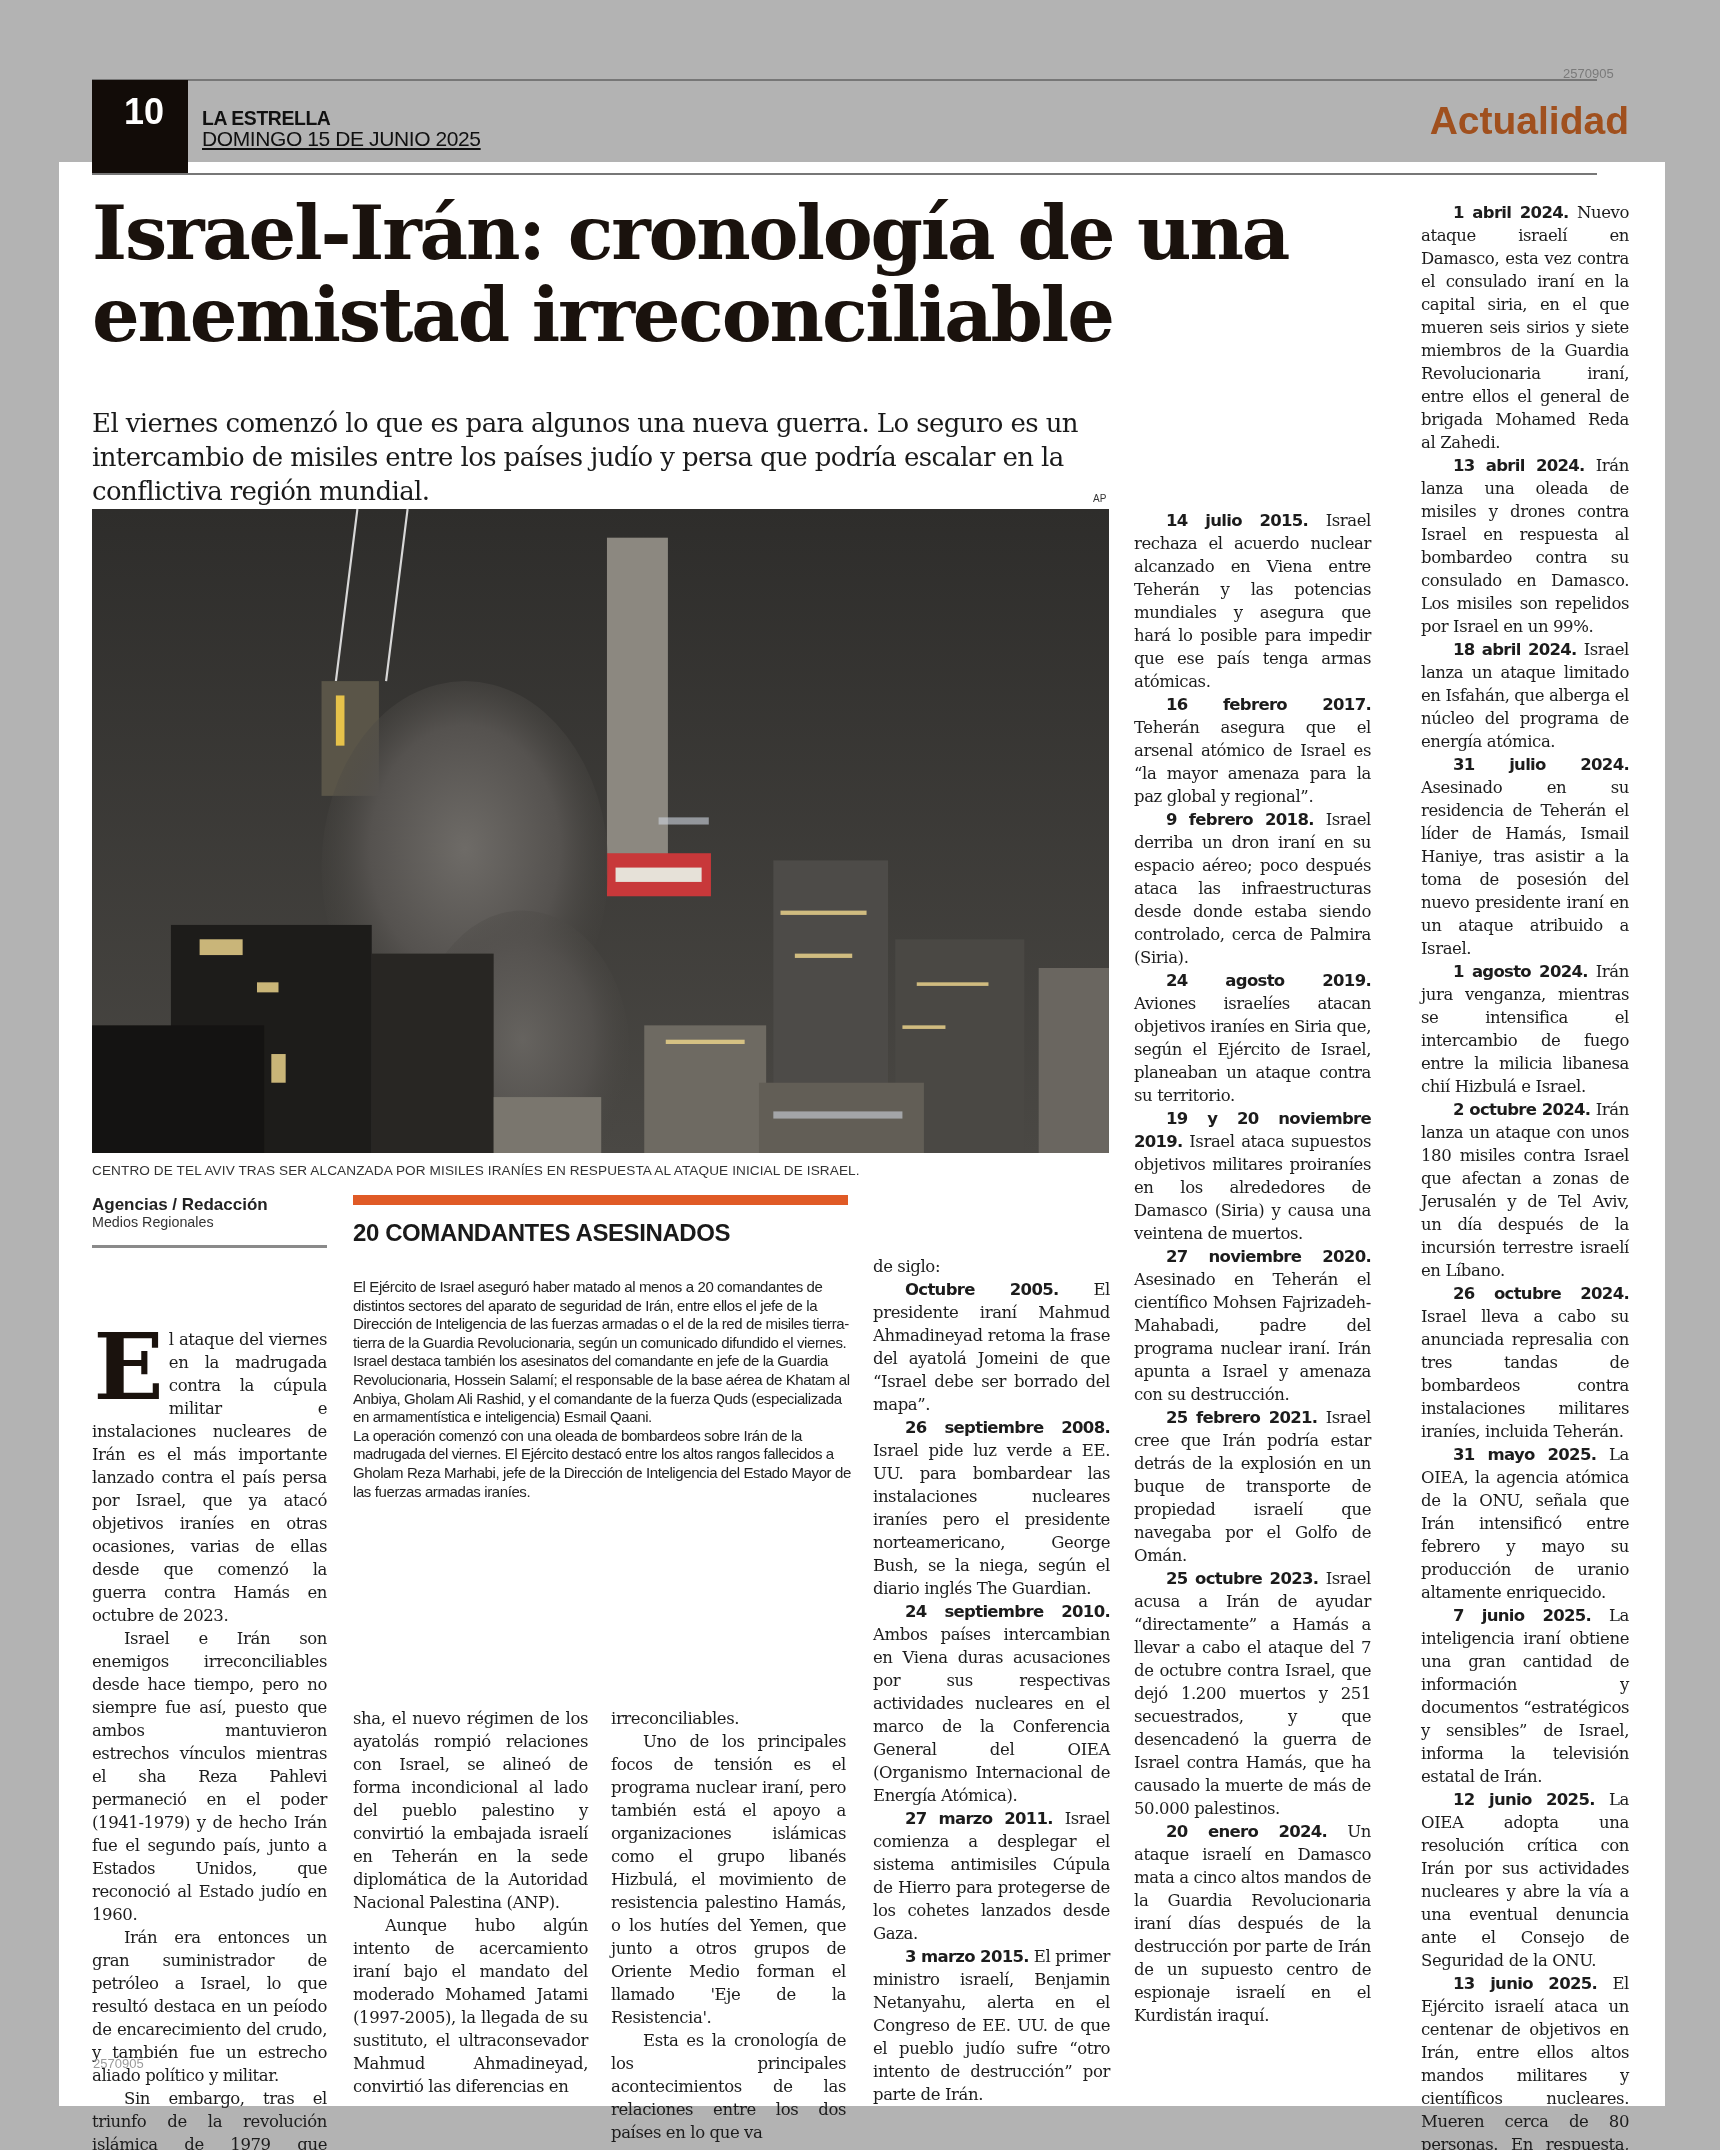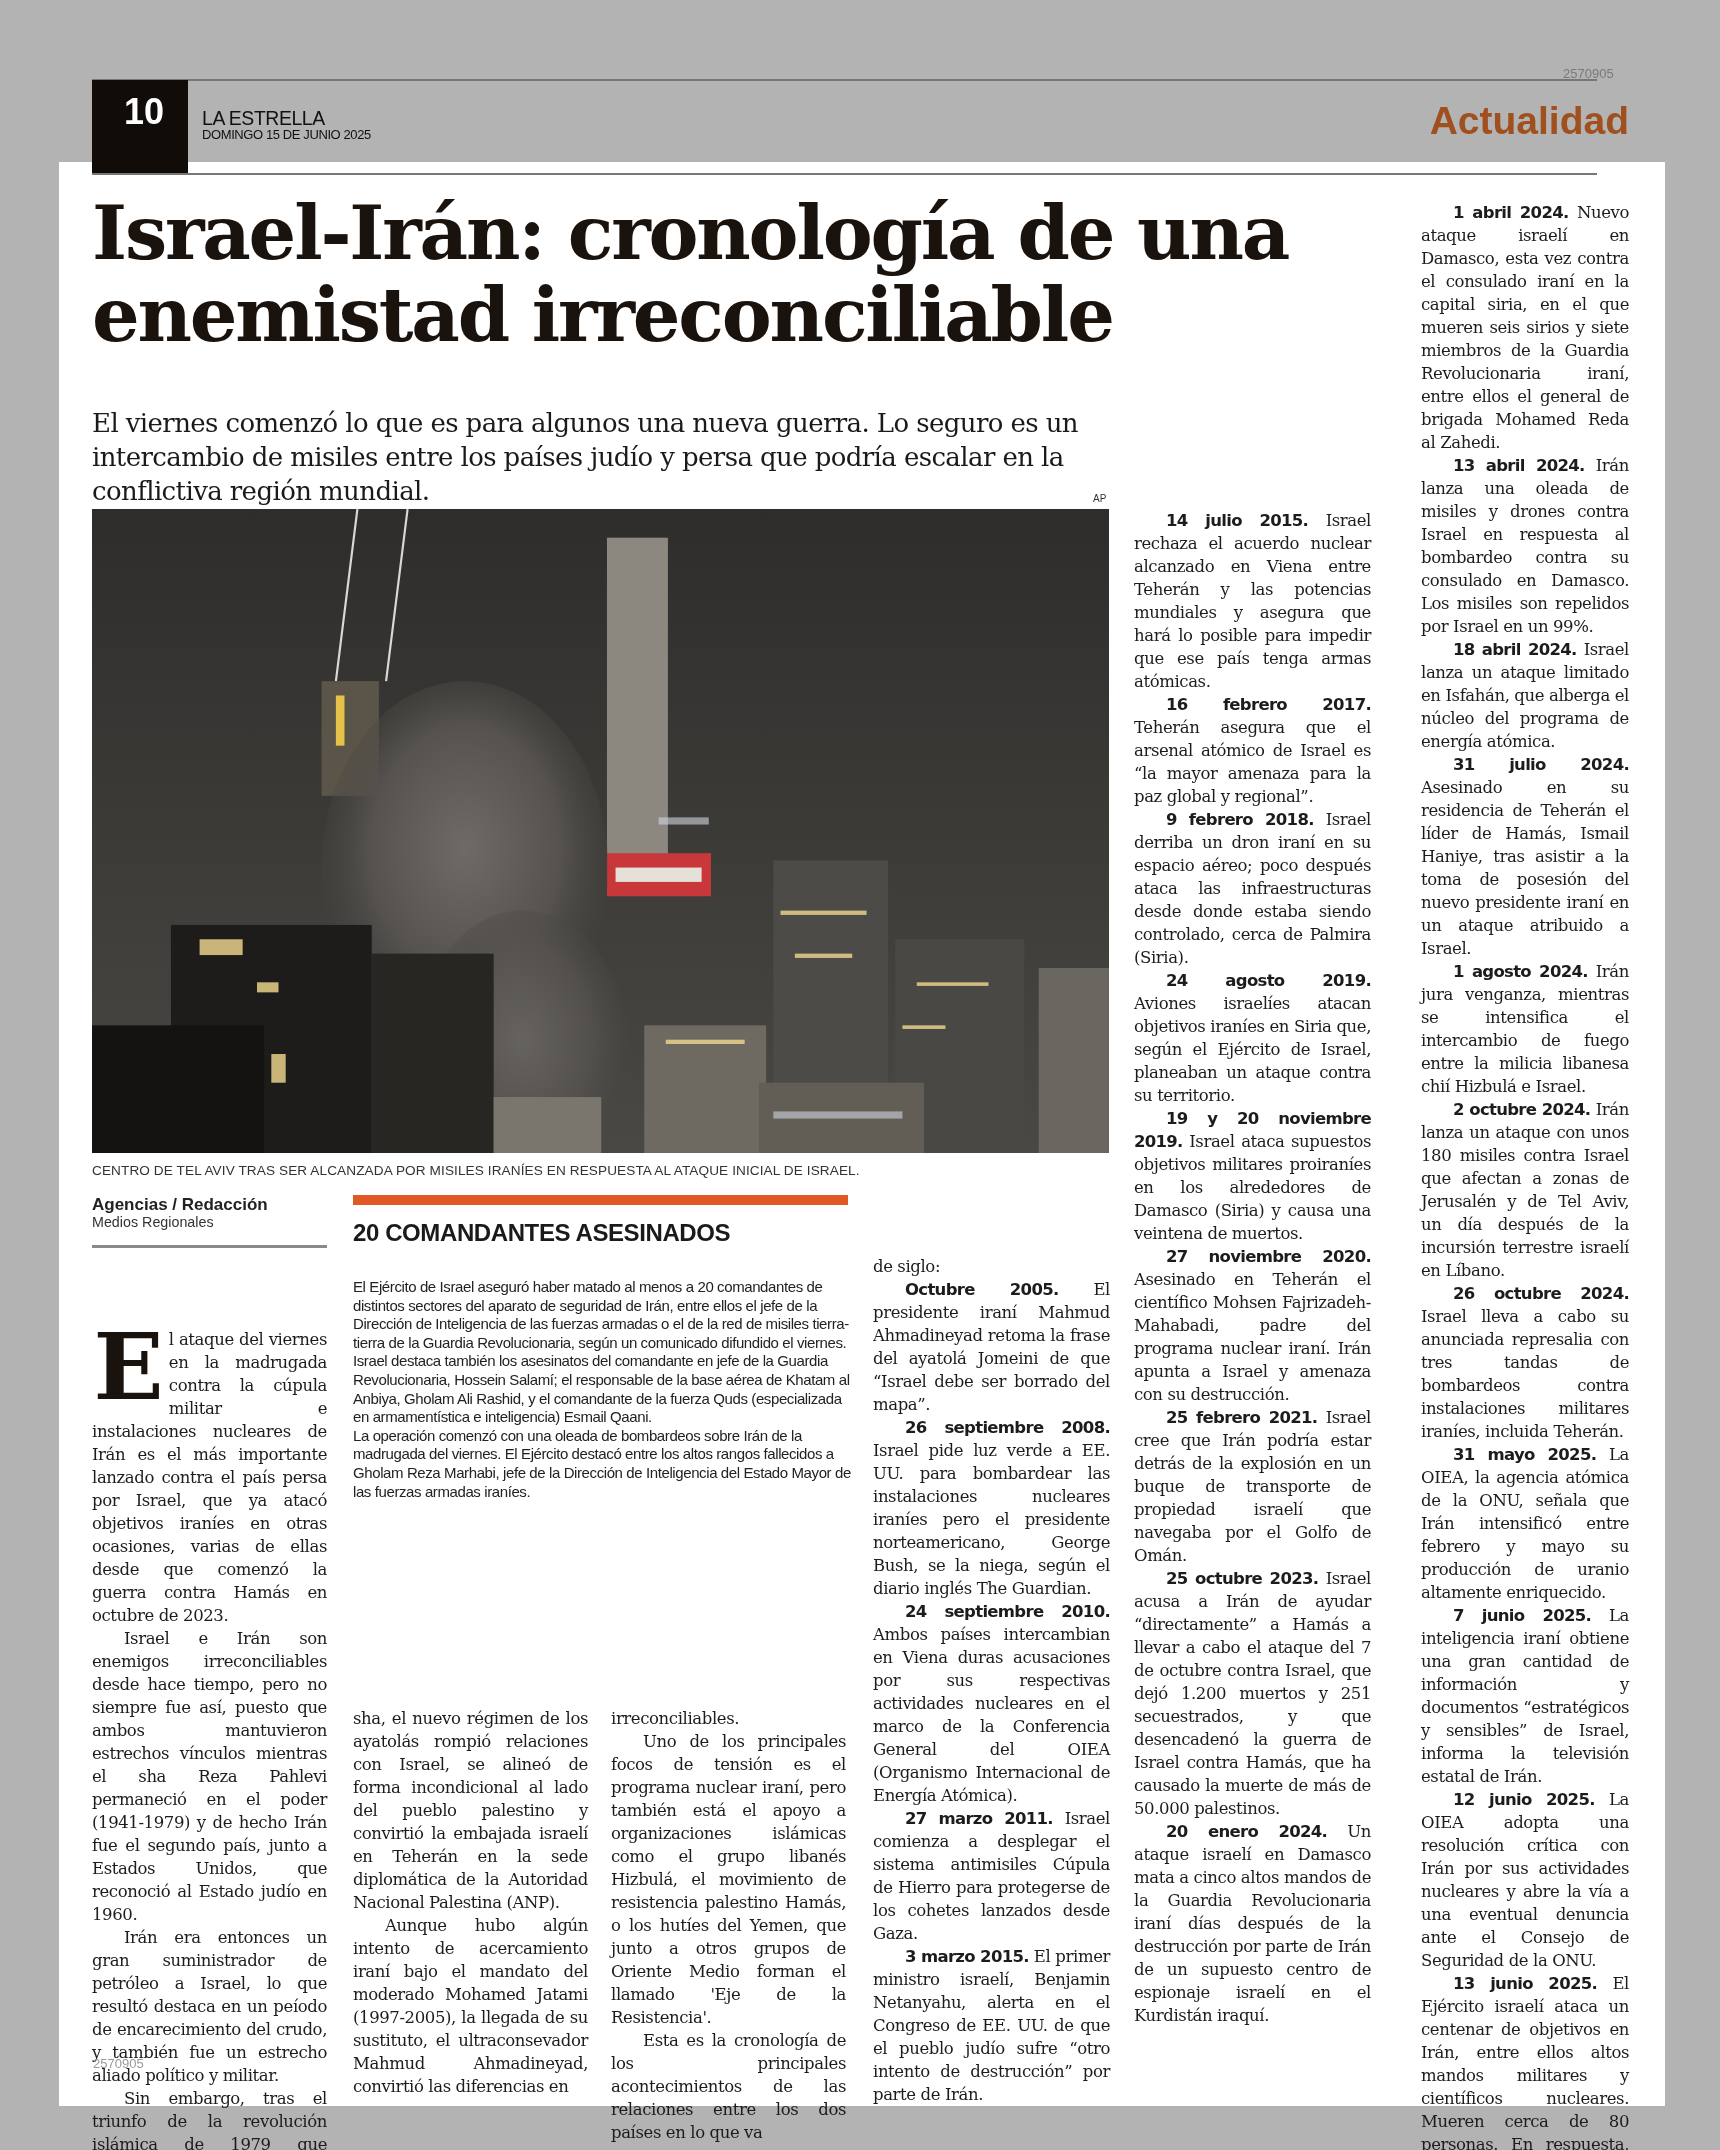--- a/index.html
+++ b/index.html
@@ -7,22 +7,22 @@
     width: 1721px; height: 2151px; background: #b3b3b3; position: relative; overflow: hidden;
     font-family: "DejaVu Serif", serif; color: #1a1a1a;
   }
   .abs { position: absolute; }
   .page-id-top { left: 1563px; top: 66px; font-family: "Liberation Sans", sans-serif; font-size: 13px; color: #7a7a7a; }
   .top-rule { left: 92px; top: 79px; width: 1505px; height: 2.2px; background: #777; }
   .page-num { left: 92px; top: 80px; width: 96px; height: 93px; background: #120c08; color: #fff;
     font-family: "Liberation Sans", sans-serif; font-weight: bold; font-size: 36px; display: flex; align-items: center; justify-content: center; padding-top: 0; box-sizing: border-box; padding-left: 8px; }
   .page-num span { margin-top: -29px; }
   .masthead { left: 202px; top: 108px; font-family: "Liberation Sans", sans-serif; line-height: 1.05; }
-  .masthead .paper { font-size: 19.4px; font-weight: normal; letter-spacing: -0.4px; color: #111; }
-  .masthead .date { font-size: 13px; color: #111; letter-spacing: -0.4px; }
+  .masthead .paper { font-size: 19.4px; font-weight: bold; letter-spacing: -0.4px; color: #111; }
+  .masthead .date { font-size: 21px; color: #111; letter-spacing: -0.4px; text-decoration: underline; }
   .section { right: 92px; top: 99px; font-family: "Liberation Sans", sans-serif; font-weight: bold; font-size: 39px; color: #a0501e; }
   .sheet { left: 59px; top: 162px; width: 1606px; height: 1944px; background: #ffffff; }
   .sheet-rule { left: 92px; top: 173px; width: 1505px; height: 2.2px; background: #777; }
 
   .headline { left: 92px; top: 192px; width: 1290px; font-family: "DejaVu Serif", serif; font-weight: bold;
     font-size: 75px; line-height: 82px; color: #1a120d; letter-spacing: -2.2px; }
   .dek { left: 92px; top: 406px; width: 1039px; font-family: "DejaVu Serif", serif; font-size: 26px; line-height: 34px; color: #1a1a1a; letter-spacing: -0.6px; }
 
   .credit { left: 1093px; top: 493px; font-family: "Liberation Sans", sans-serif; font-size: 10px; color: #333; }
   .photo { left: 92px; top: 509px; width: 1017px; height: 644px; background: #3b3a38; overflow: hidden; }

